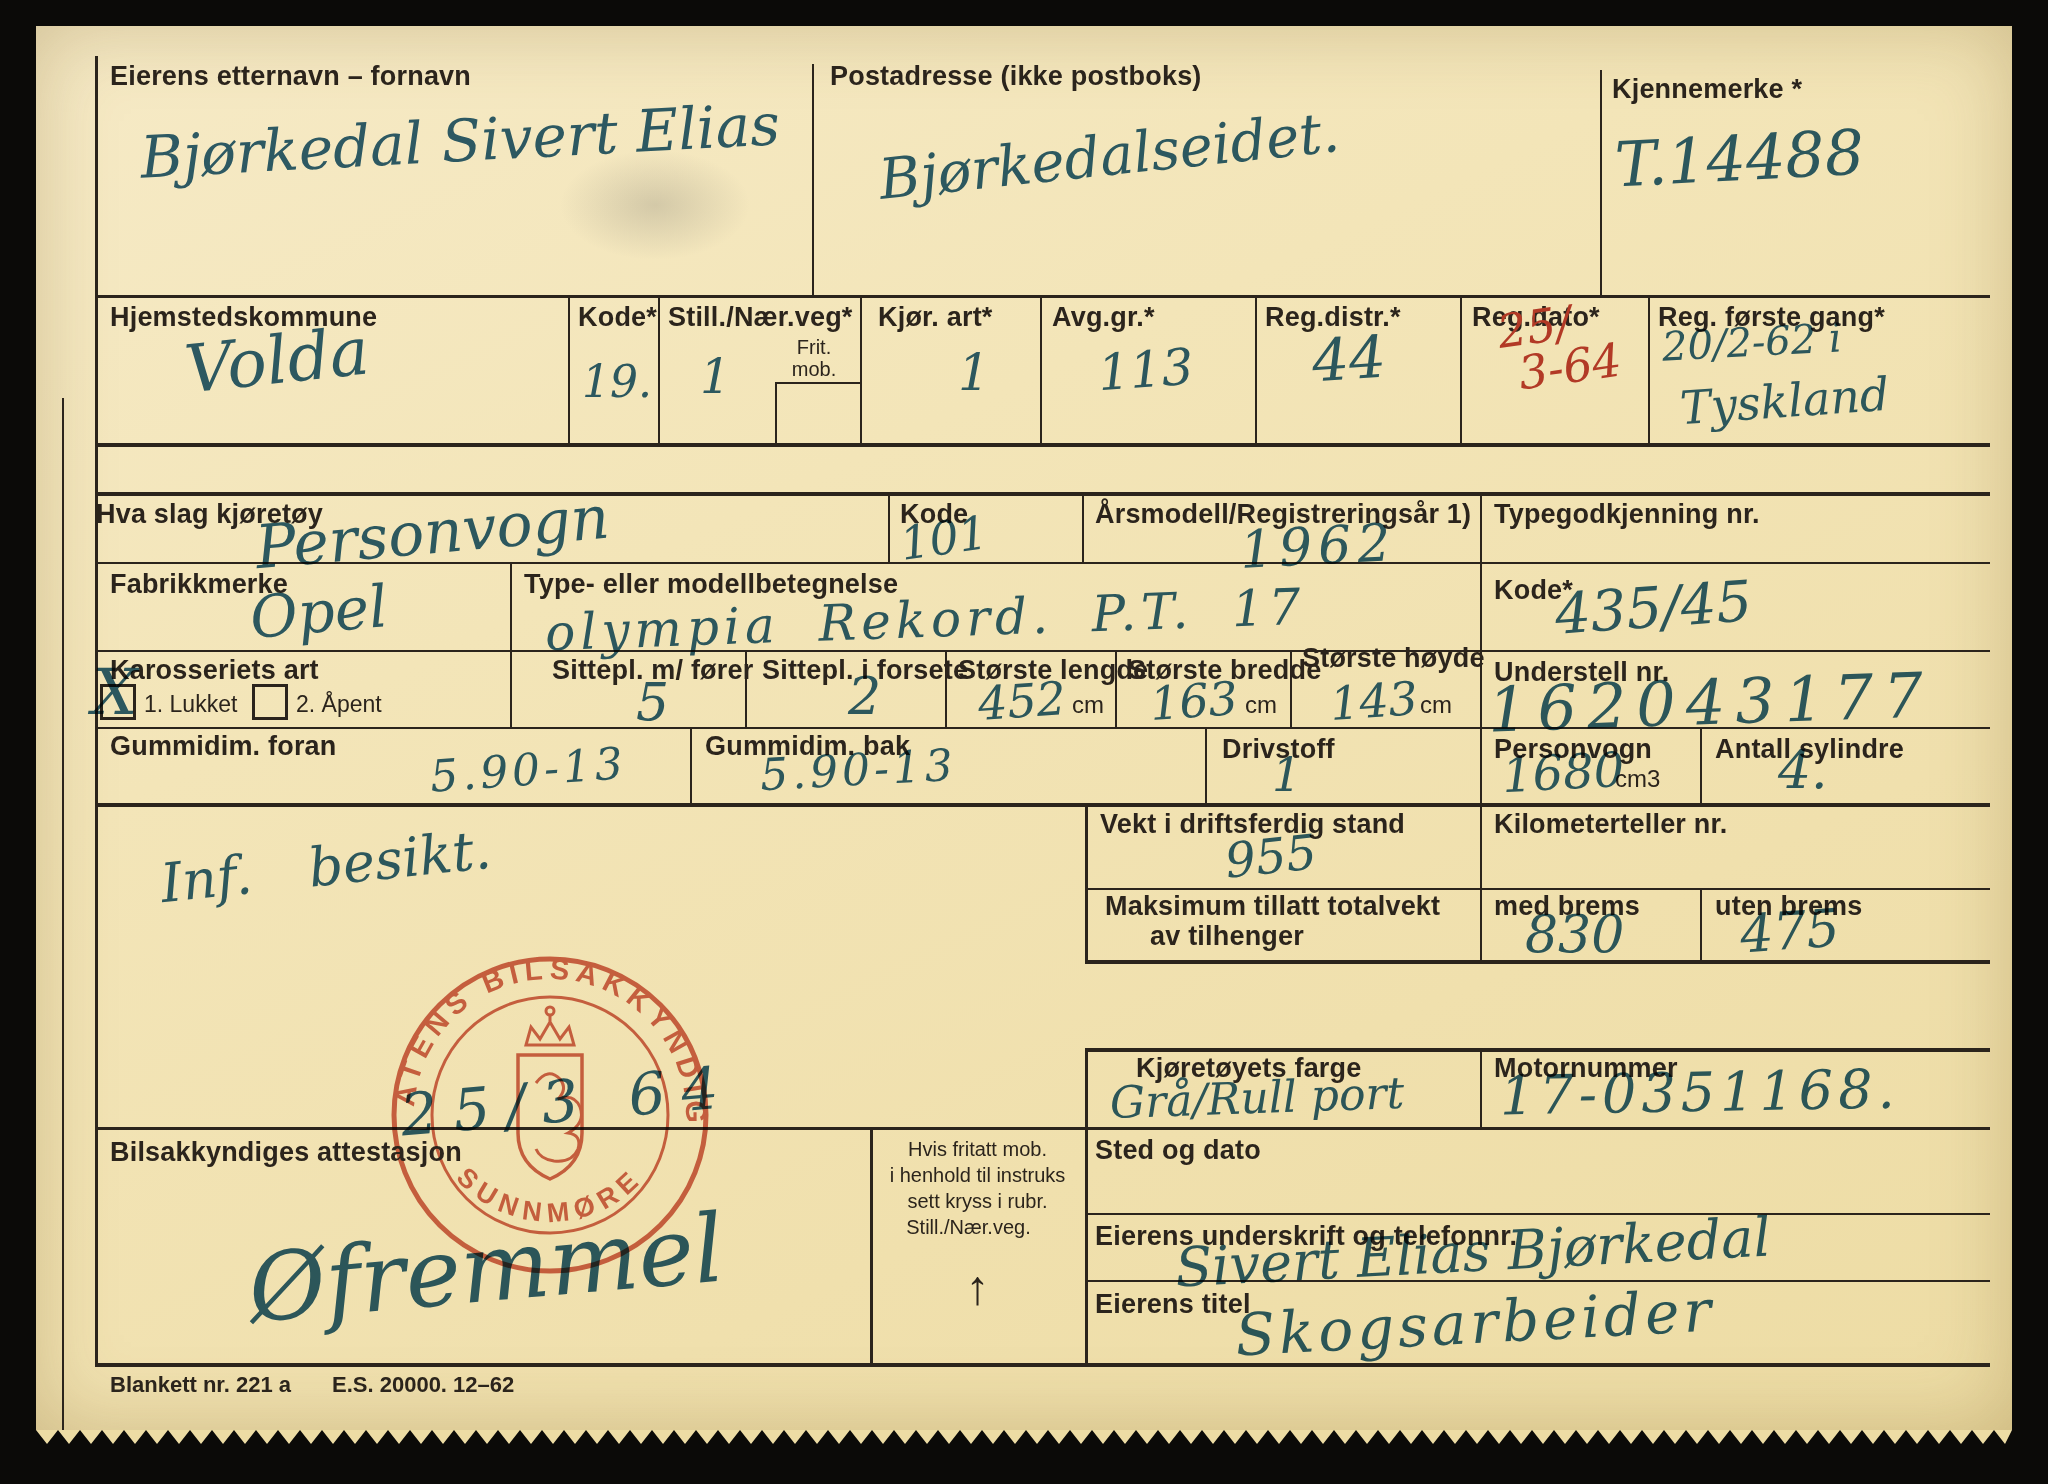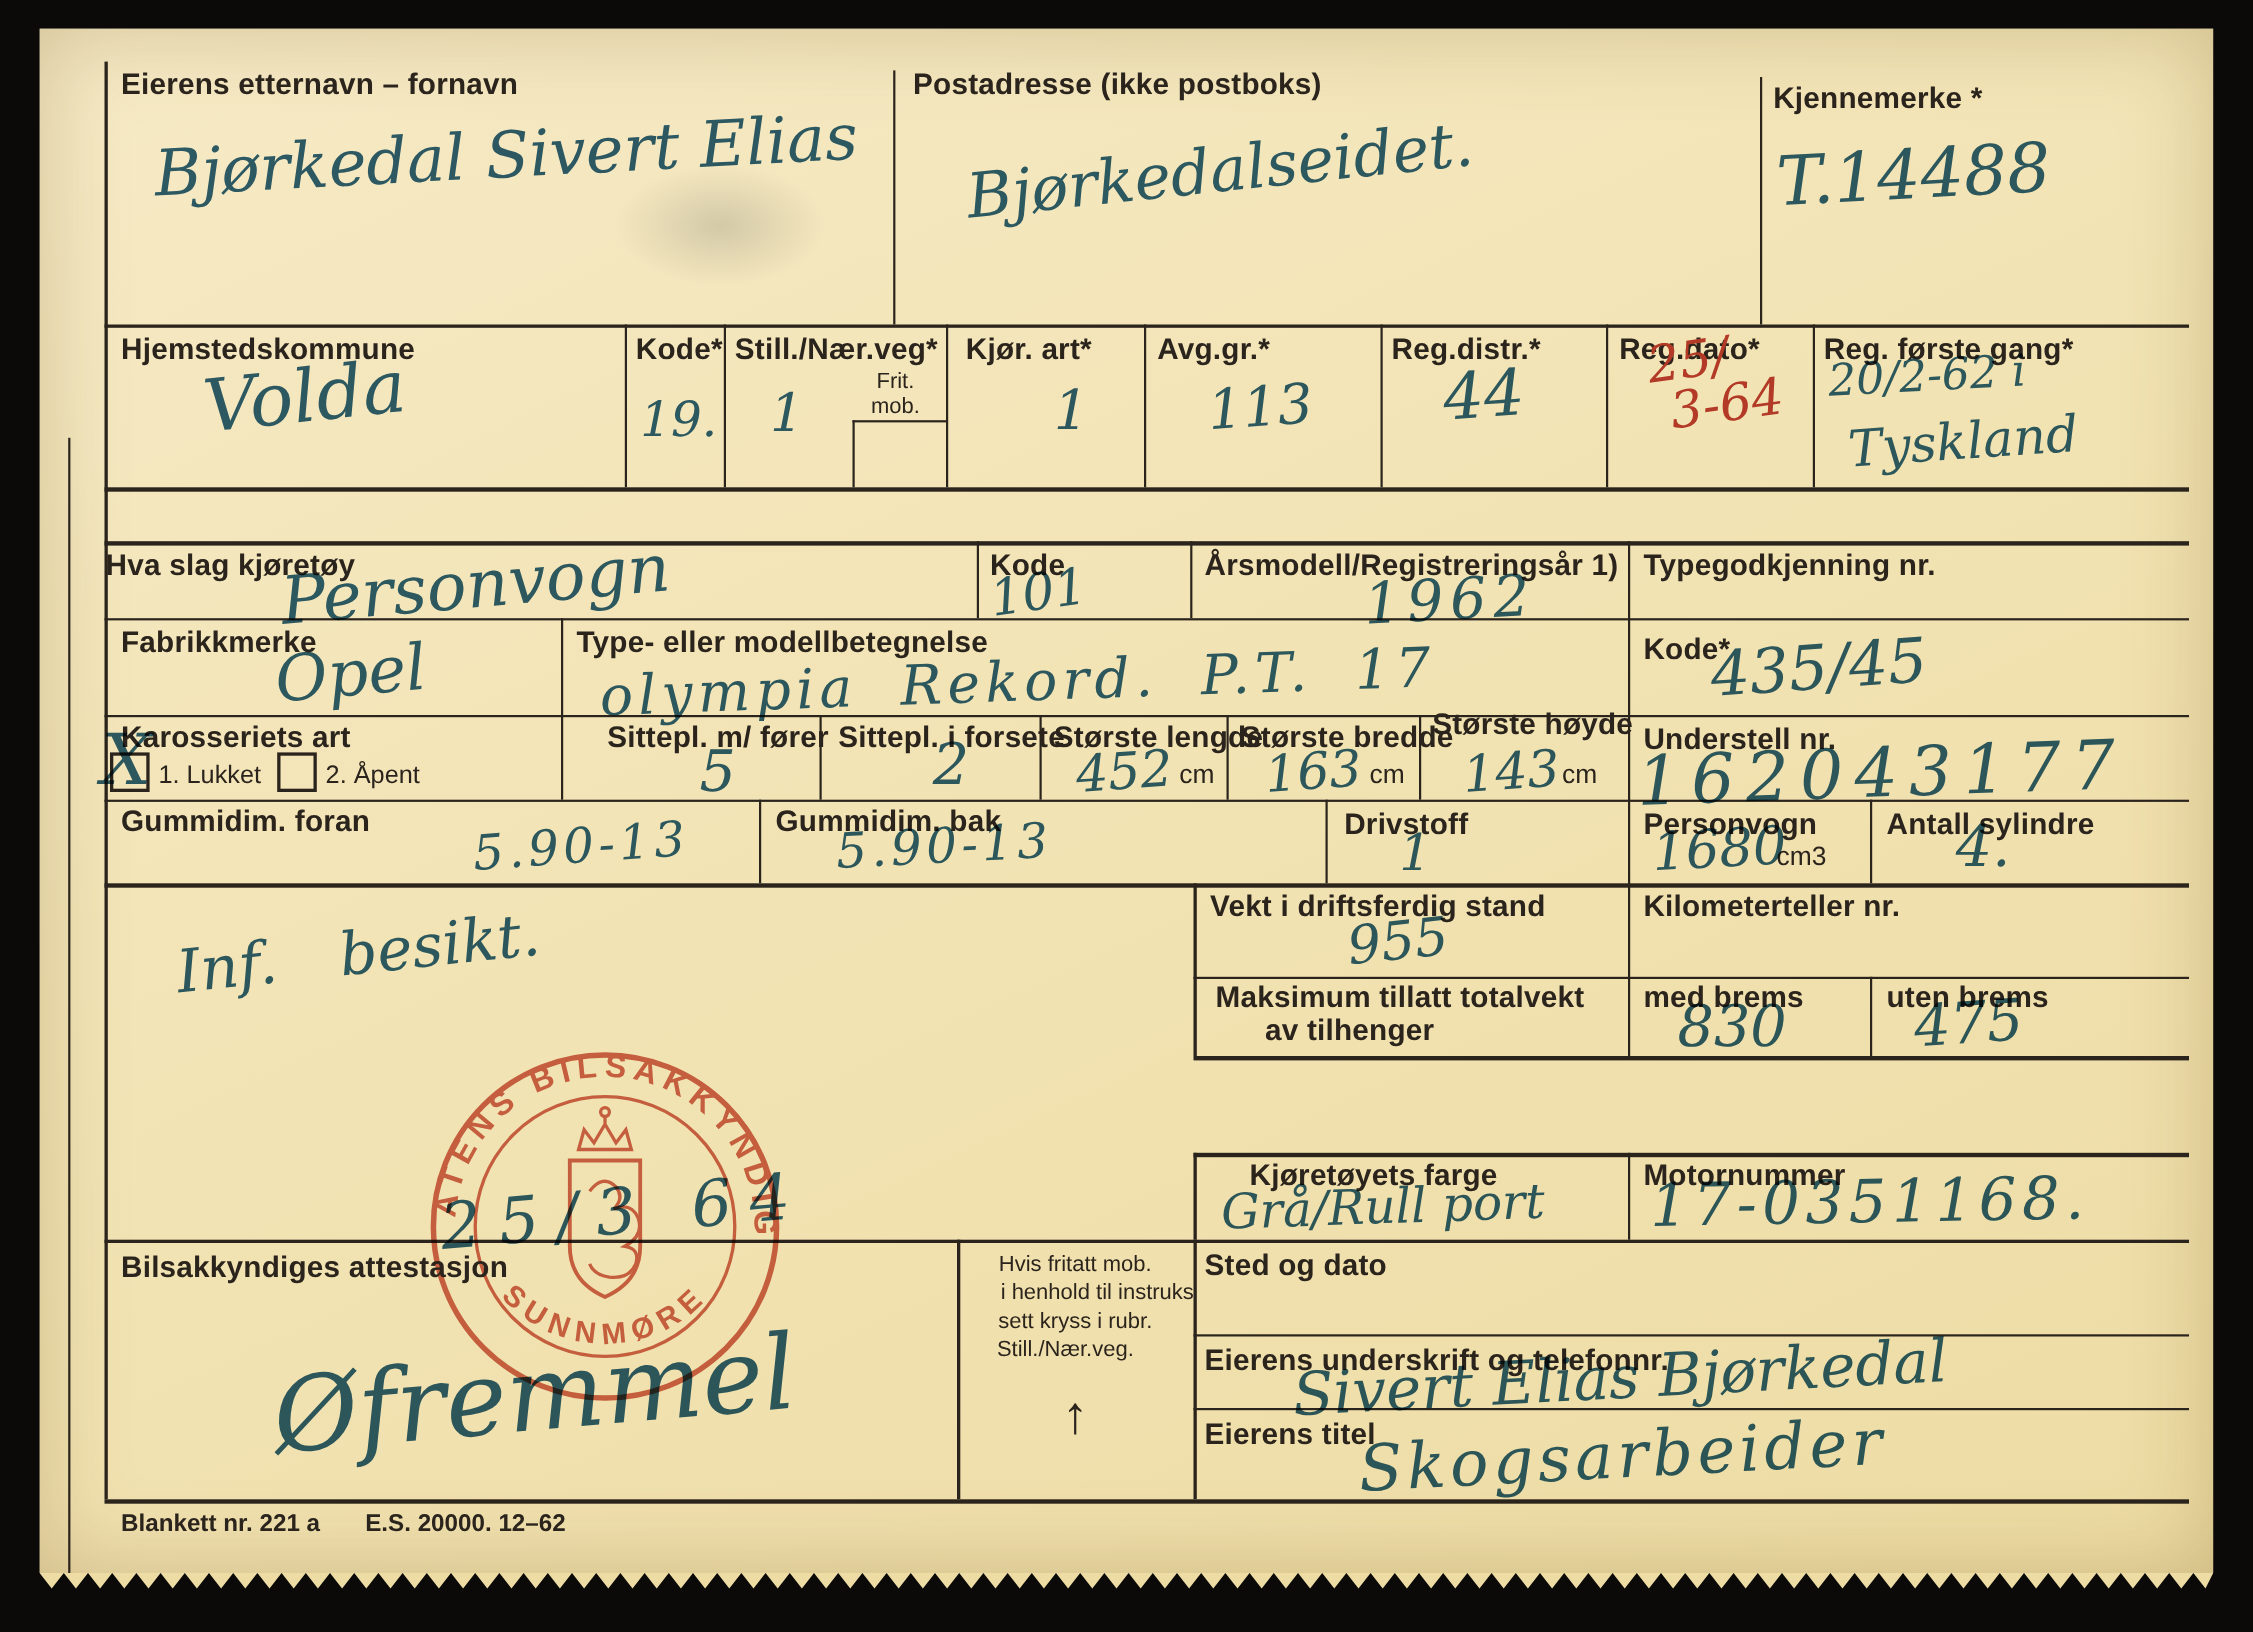--- a/index.html
+++ b/index.html
@@ -146,21 +146,21 @@
     <text fill="#c8503a" font-size="27" font-weight="bold" letter-spacing="7" font-family="Liberation Sans,sans-serif">
       <textPath href="#arcB" startOffset="50%" text-anchor="middle">SUNNMØRE</textPath>
     </text>
   </svg>
   <span class="hw" style="left:400px;top:1072px;font-size:58px;letter-spacing:16px;transform:rotate(-5deg);">25/3 64</span>
 
   <span class="lbl" style="left:110px;top:1138px;">Bilsakkyndiges attestasjon</span>
   <span class="hw" style="left:248px;top:1222px;font-size:94px;transform:rotate(-5deg);">Øfremmel</span>
 
   <span class="sm ctr" style="left:870px;top:1138px;width:215px;">Hvis fritatt mob.</span>
-  <span class="sm ctr" style="left:870px;top:1164px;width:215px;padding-left:20px;">i henhold til instruks</span>
+  <span class="sm ctr" style="left:870px;top:1164px;width:215px;">i henhold til instruks</span>
   <span class="sm ctr" style="left:870px;top:1190px;width:215px;">sett kryss i rubr.</span>
   <span class="sm ctr" style="left:870px;top:1216px;width:197px;">Still./Nær.veg.</span>
   <span class="sm ctr" style="left:870px;top:1262px;width:215px;font-size:48px;">↑</span>
 
   <span class="lbl" style="left:1095px;top:1136px;">Sted og dato</span>
   <span class="lbl" style="left:1095px;top:1222px;">Eierens underskrift og telefonnr.</span>
   <span class="hw" style="left:1175px;top:1226px;font-size:54px;transform:rotate(-3deg);">Sivert Elias Bjørkedal</span>
   <span class="lbl" style="left:1095px;top:1290px;">Eierens titel</span>
   <span class="hw" style="left:1235px;top:1294px;font-size:58px;letter-spacing:4px;transform:rotate(-3deg);">Skogsarbeider</span>
 

